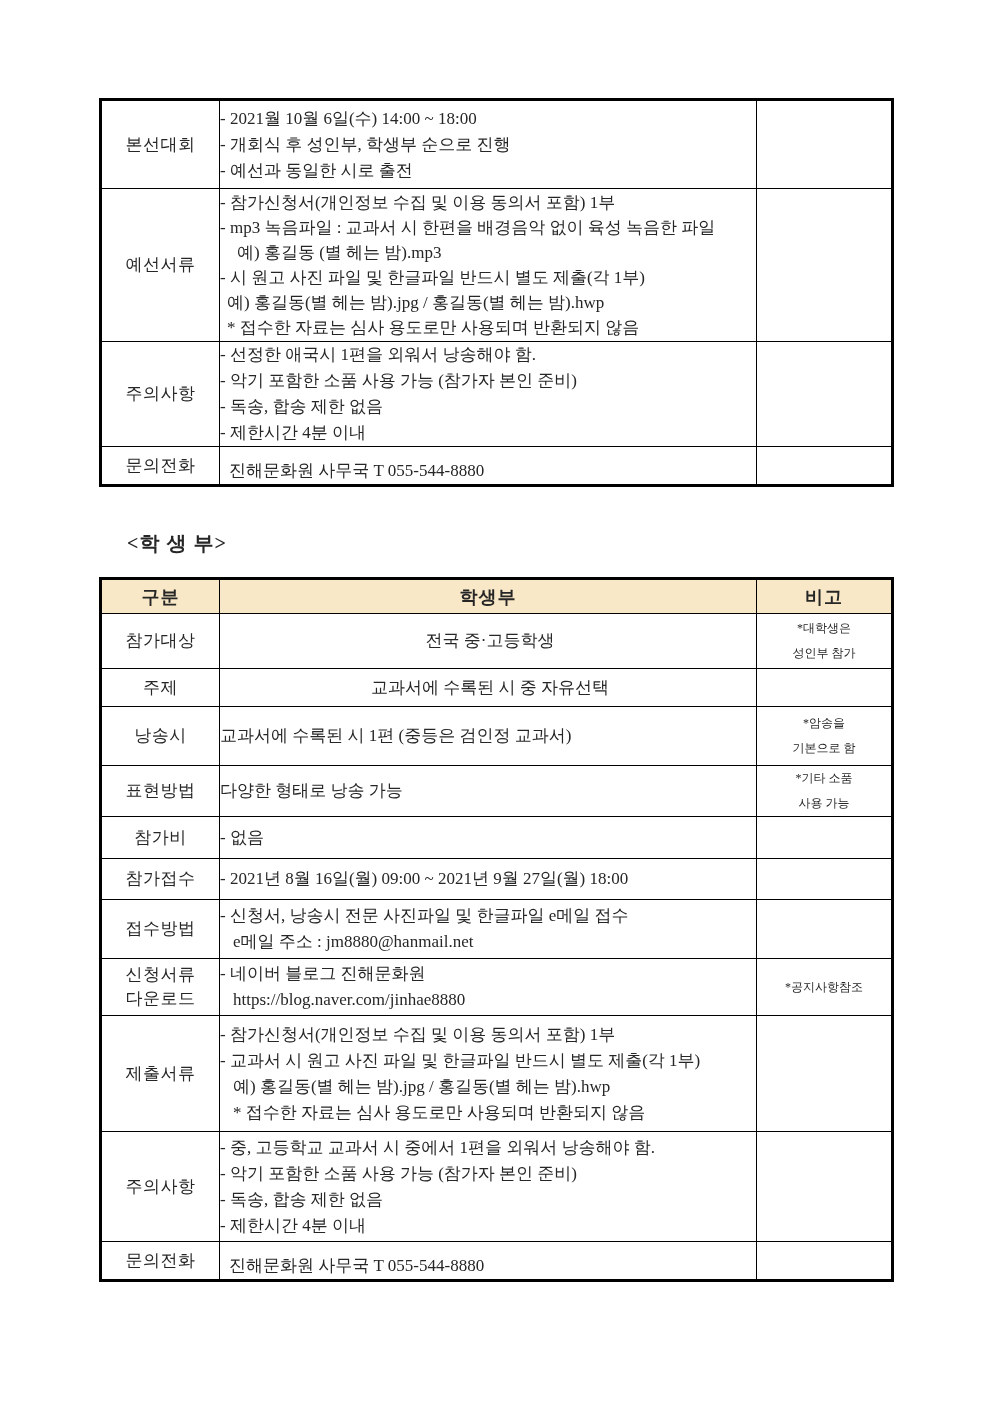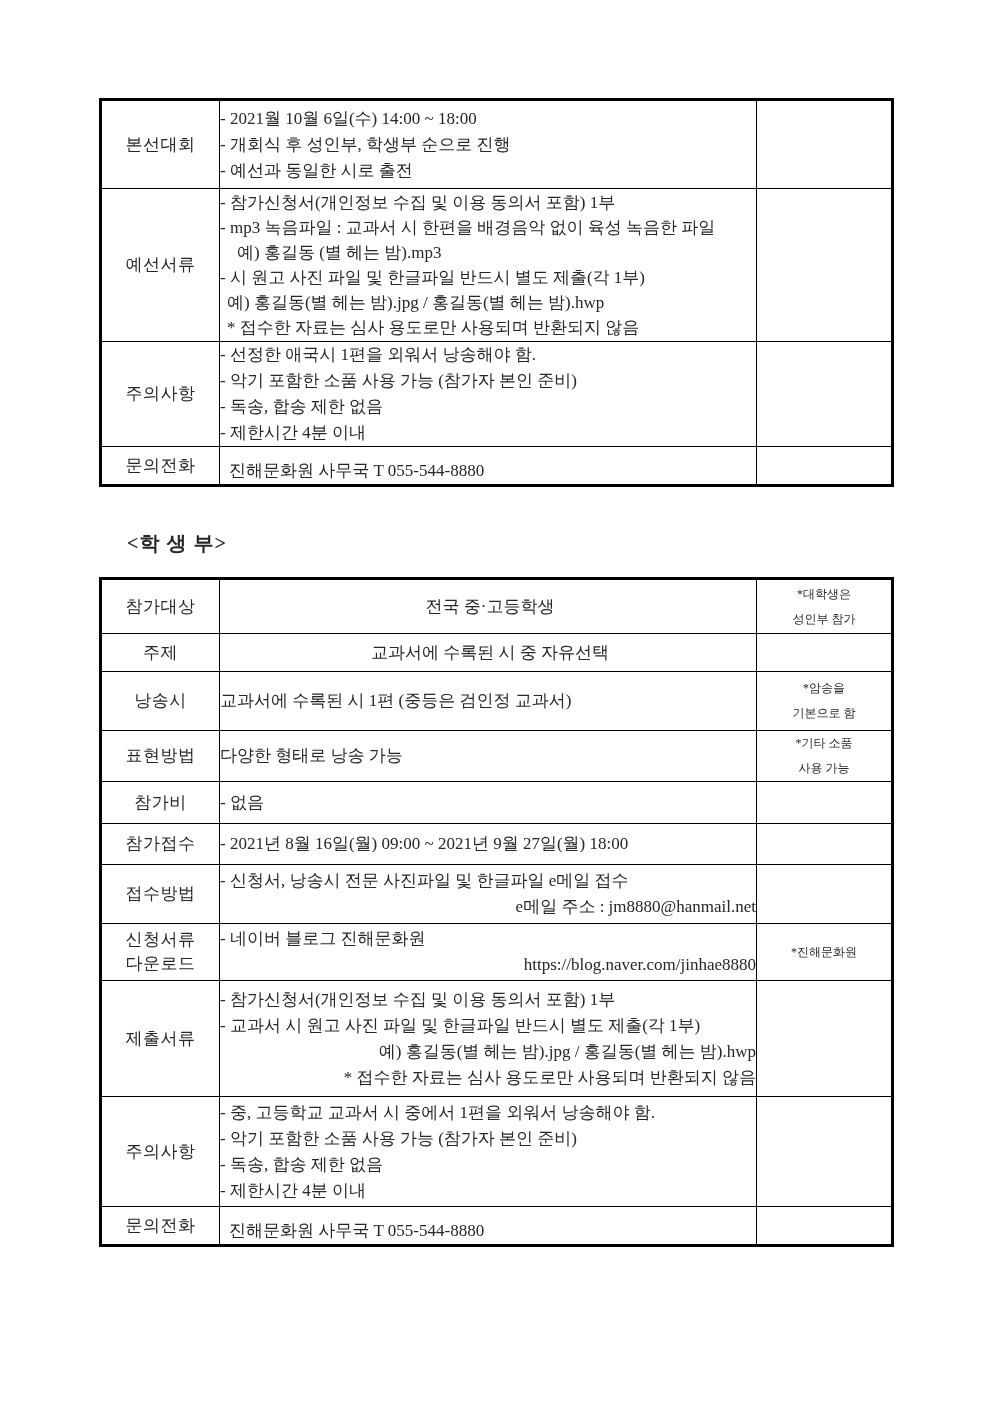--- a/index.html
+++ b/index.html
@@ -50,21 +50,21 @@
   }
   td.content.center { text-align: center; padding-left: 4px; }
   td.note {
     text-align: center;
     font-size: 12px;
     line-height: 25px;
   }
   .ln { line-height: 26px; white-space: nowrap; }
   .tight .ln { line-height: 25px; }
   .ind-sm { padding-left: 7px; }
-  .ind-md { padding-left: 13px; text-align: right; }
+  .ind-md { padding-left: 13px; }
   .ind-lg { padding-left: 17px; }
   .pad-extra { padding-left: 9px; margin-top: 11px; }
 
   th.hdr {
     background: var(--header-bg, #f9e8c7);
     font-size: 18px;
     font-weight: bold;
     text-align: center;
     height: 33px;
     border-bottom: 5px double var(--border, #000);
@@ -135,20 +135,25 @@
 
     <div class="section-title">&lt;학 생 부&gt;</div>
 
     <table class="grid">
       <colgroup>
           <col class="c-label">
           <col class="c-main">
           <col class="c-note">
         </colgroup>
       <tbody>
+          <tr>
+        <th class="hdr">구분</th>
+        <th class="hdr">학생부</th>
+        <th class="hdr">비고</th>
+      </tr>
       <tr style="height:55px;">
         <td class="label">참가대상</td>
         <td class="content center">
           <div class="ln">전국 중·고등학생</div>
         </td>
         <td class="note">
           <div>*대학생은</div>
           <div>성인부 참가</div>
         </td>
       </tr>
@@ -204,21 +209,21 @@
       <tr style="height:57px;">
         <td class="label">
           <div>신청서류</div>
           <div>다운로드</div>
         </td>
         <td class="content">
           <div class="ln">- 네이버 블로그 진해문화원</div>
           <div class="ln ind-md">https://blog.naver.com/jinhae8880</div>
         </td>
         <td class="note">
-          <div>*진해문화원</div>
+          <div>*공지사항참조</div>
         </td>
       </tr>
       <tr style="height:116px;">
         <td class="label">제출서류</td>
         <td class="content">
           <div class="ln">- 참가신청서(개인정보 수집 및 이용 동의서 포함) 1부</div>
           <div class="ln">- 교과서 시 원고 사진 파일 및 한글파일 반드시 별도 제출(각 1부)</div>
           <div class="ln ind-md">예) 홍길동(별 헤는 밤).jpg / 홍길동(별 헤는 밤).hwp</div>
           <div class="ln ind-md">* 접수한 자료는 심사 용도로만 사용되며 반환되지 않음</div>
         </td>

